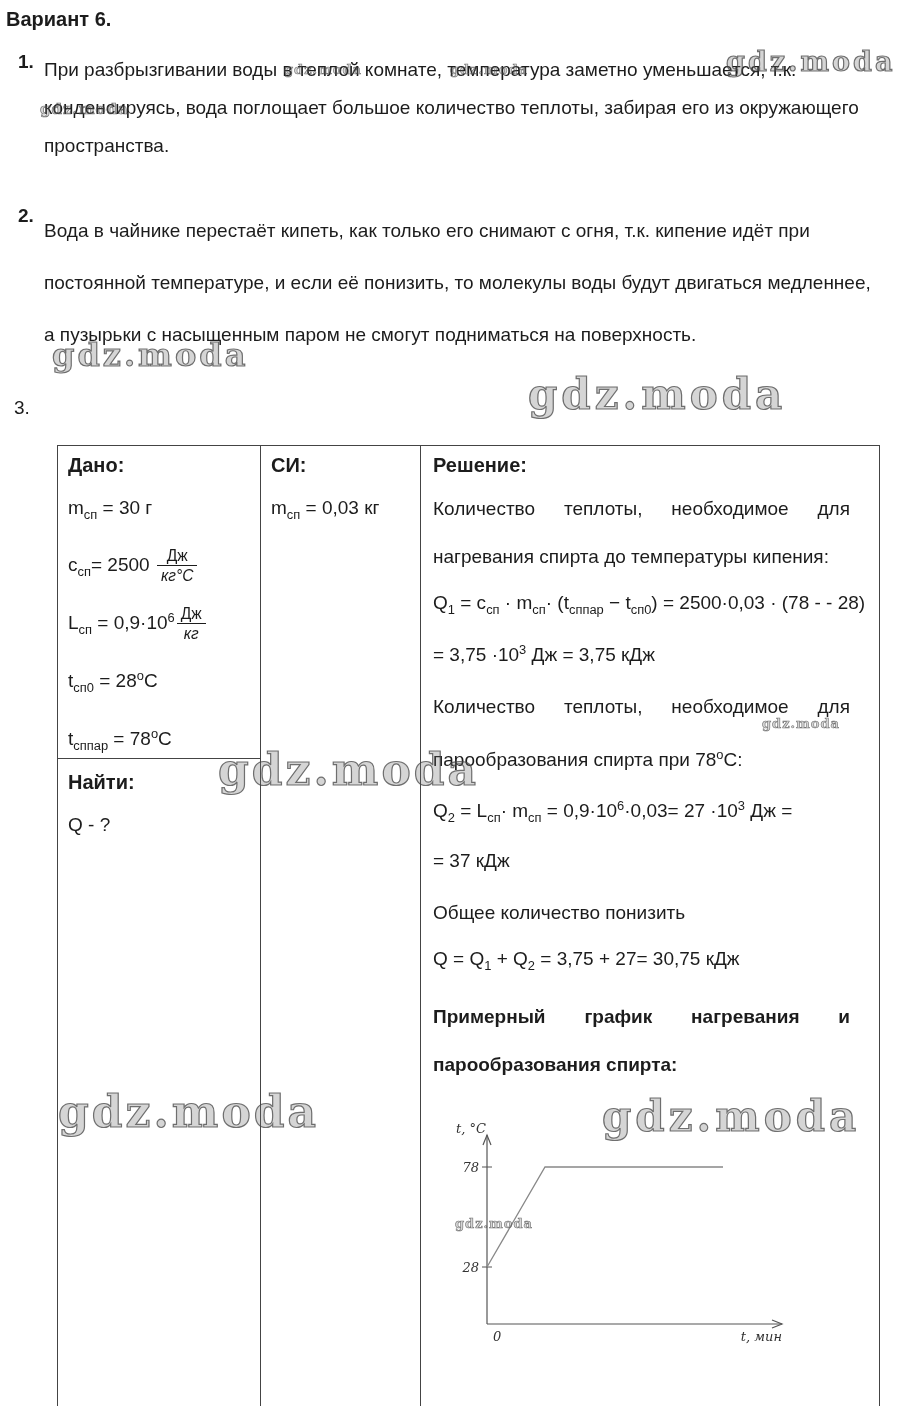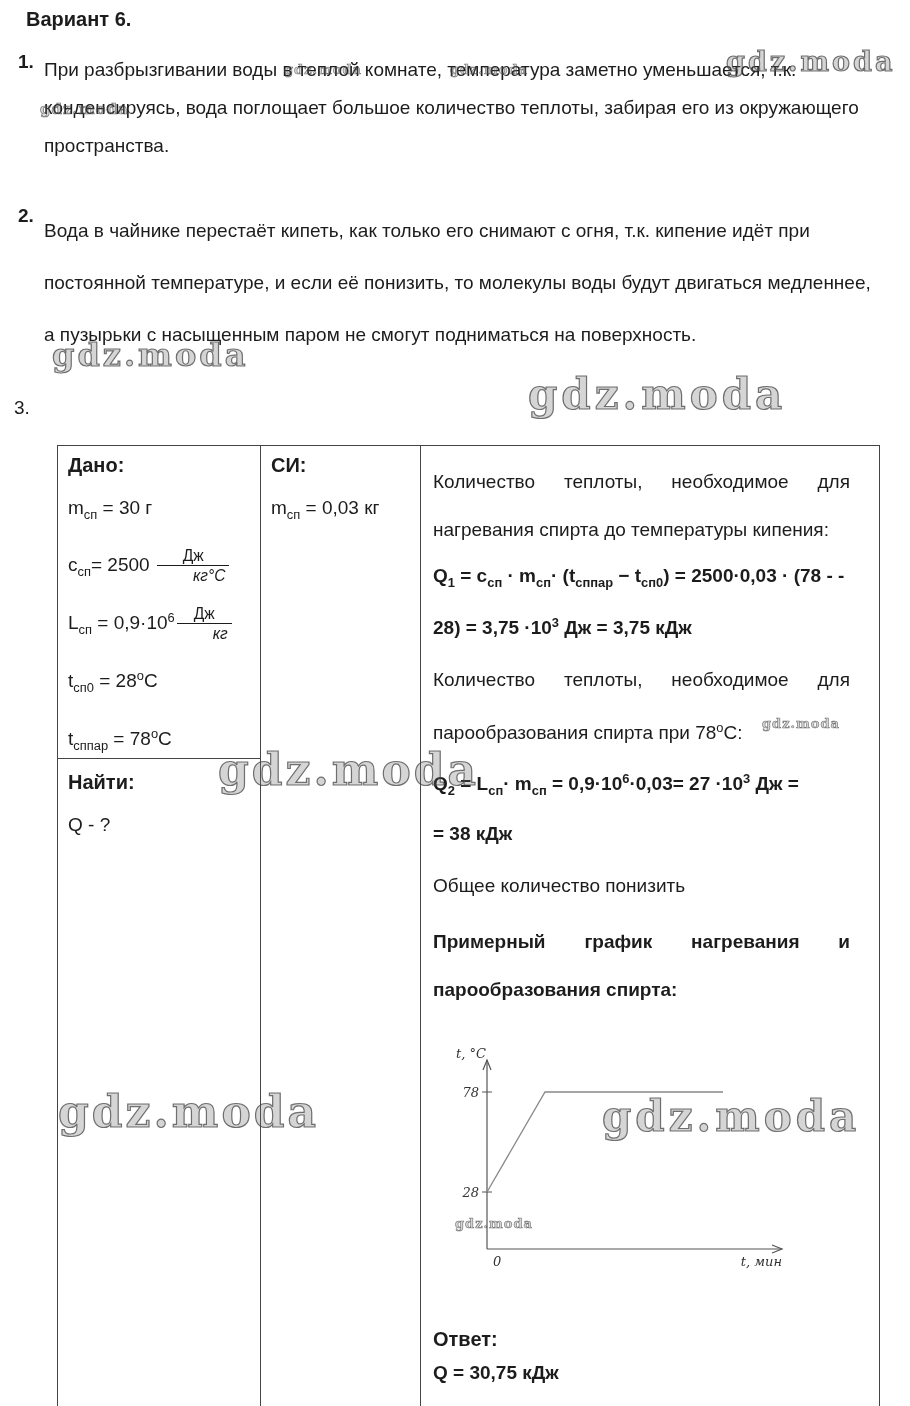--- a/index.html
+++ b/index.html
@@ -9,21 +9,21 @@
     width: 910px;
     height: 1406px;
     margin: 0 auto;
     background: #ffffff;
     font-family: "Liberation Sans", sans-serif;
     color: #1c1c1c;
     font-size: 19px;
     overflow: hidden;
   }
   .doc-title {
-    padding: 8px 0 0 26px;
+    padding: 8px 0 0 6px;
     font-size: 20px;
     font-weight: bold;
   }
   .item { display: flex; margin: 20px 30px 0 18px; }
   .item-num { width: 26px; font-weight: bold; flex: none; }
   .item-text { flex: 1; line-height: 38px; }
   .item2 { margin-top: 40px; }
   .item2 .item-text { line-height: 52px; }
   .item3-num { margin: 36px 0 0 14px; font-size: 19px; }
 
@@ -43,25 +43,25 @@
   .sec-find { flex: 1; border-top: 1px solid #444; padding: 8px 8px 0 10px; }
 
   .cell-header { font-size: 20px; font-weight: bold; margin: 4px 0 2px 0; }
 
   .formula-line { margin-top: 16px; line-height: 30px; }
   sub { font-size: 0.68em; }
   sup { font-size: 0.68em; }
 
   .frac { display: inline-block; vertical-align: middle; text-align: center; font-size: 0.82em; line-height: 1.25; margin: 0 2px; }
   .frac .num { display: block; border-bottom: 1px solid #1c1c1c; padding: 0 4px; }
-  .frac .den { display: block; padding: 0 4px; font-style: italic; margin-left: 32px; }
+  .frac .den { display: block; padding: 0 4px; font-style: italic; }
 
   .col3 p { margin: 8px 17px 0 0; line-height: 48px; }
   .just { text-align: justify; text-align-last: left; }
-  .formula-block { line-height: 40px; margin-top: 2px; font-weight: bold; }
+  .formula-block { line-height: 40px; margin-top: 2px; }
   .gap-top { margin-top: 50px; }
   .gap-top-sm { margin-top: 34px; font-weight: bold; }
 
   .graph-wrap { margin: 30px 0 0 22px; }
   .graph text { font-family: "DejaVu Serif", serif; font-style: italic; font-size: 13px; fill: #333; }
   .graph .axis { stroke: #555; stroke-width: 1.2; fill: none; }
   .graph .curve { stroke: #888; stroke-width: 1.3; fill: none; }
   .graph .tick { stroke: #555; stroke-width: 1; }
 
   .answer-label { font-size: 20px; font-weight: bold; margin-top: 44px; }
@@ -118,29 +118,31 @@
         <div class="formula-line">Q - ?</div>
       </div>
     </div>
 
     <div class="col col2">
       <div class="cell-header">СИ:</div>
       <div class="formula-line">m<sub>сп</sub> = 0,03 кг</div>
     </div>
 
     <div class="col col3">
+      <div class="cell-header">Решение:</div>
 
       <p class="just">Количество теплоты, необходимое для нагревания спирта до температуры кипения:</p>
       <div class="formula-block">Q<sub>1</sub> = c<sub>сп</sub> · m<sub>сп</sub>· (t<sub>сппар</sub> − t<sub>сп0</sub>) = 2500·0,03 · (78 - - 28) = 3,75 ·10<sup>3</sup> Дж = 3,75 кДж</div>
 
       <p class="just gap-top">Количество теплоты, необходимое для парообразования спирта при 78<sup>о</sup>С:</p>
       <div class="formula-block">Q<sub>2</sub> = L<sub>сп</sub>· m<sub>сп</sub> = 0,9·10<sup>6</sup>·0,03= 27 ·10<sup>3</sup> Дж =</div>
-      <div class="formula-block">= 38 кДж</div>
+      <div class="formula-block">= 37 кДж</div>
 
       <p class="gap-top">Общее количество понизить</p>
+      <div class="formula-block">Q = Q<sub>1</sub> + Q<sub>2</sub> = 3,75 + 27= 30,75 кДж</div>
 
       <p class="just gap-top-sm">Примерный график нагревания и парообразования спирта:</p>
 
       <div class="graph-wrap">
         <svg class="graph" width="345" height="235" viewBox="0 0 345 235">
 
           <line class="axis" x1="32" y1="16" x2="32" y2="205"></line>
           <polyline class="axis" points="28,26 32,16 36,26"></polyline>
 
           <line class="axis" x1="32" y1="205" x2="327" y2="205"></line>

